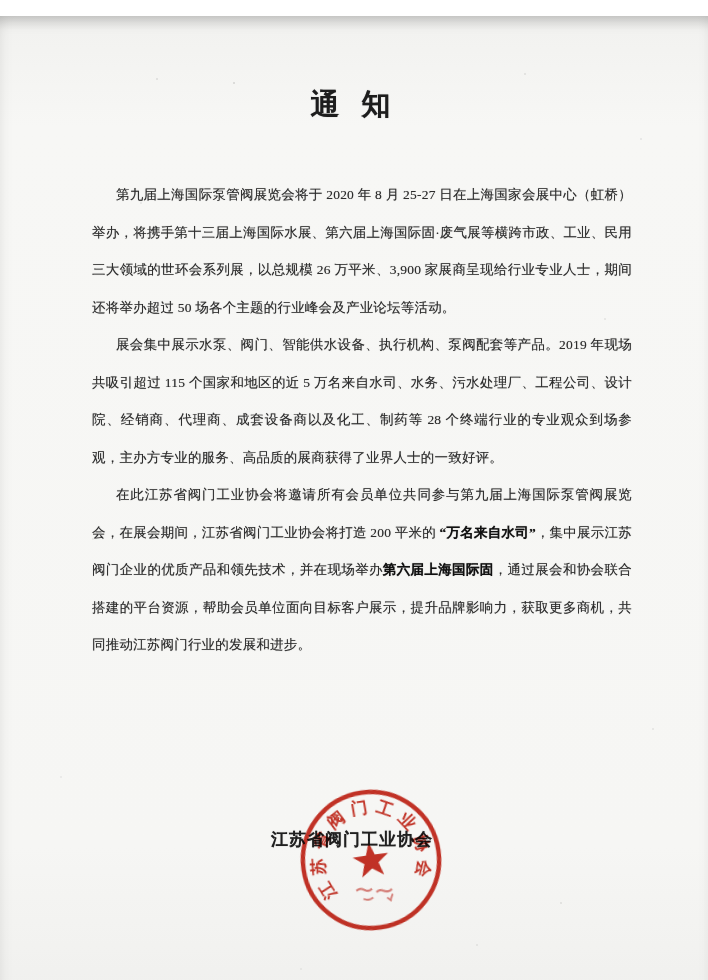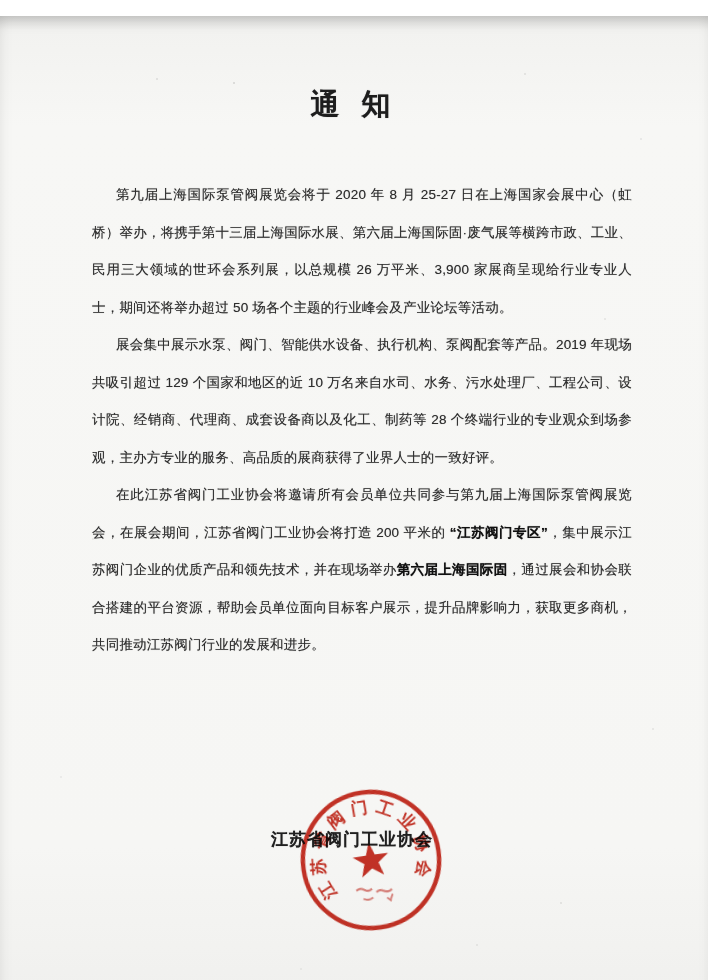--- a/index.html
+++ b/index.html
@@ -47,20 +47,21 @@
   }
   .para{
     margin:0;
     text-indent:24px;
     text-align:justify;
     font-size:13.5px;
     line-height:37.5px;
     letter-spacing:.2px;
     color:#2d2d2d;
     text-shadow:0 0 .7px rgba(40,40,40,.5);
+    font-family:Liberation Serif, serif;
   }
   .seg.bold{font-weight:700;color:#101010;text-shadow:0 0 .8px rgba(0,0,0,.6);}
   .signature{
     position:absolute;
     left:271px;top:812px;
     z-index:1;
     font-size:17px;
     font-weight:600;
     letter-spacing:1px;
     color:#1f1f1f;
@@ -91,22 +92,22 @@
 </head>
 <body>
 
 <div class="page">
   <div class="speckles"></div>
 
   <h1 class="title">通 知</h1>
 
   <div class="doc-body">
       <p class="para"><span class="seg">第九届上海国际泵管阀展览会将于 2020 年 8 月 25-27 日在上海国家会展中心（虹桥）举办，将携手第十三届上海国际水展、第六届上海国际固·废气展等横跨市政、工业、民用三大领域的世环会系列展，以总规模 26 万平米、3,900 家展商呈现给行业专业人士，期间还将举办超过 50 场各个主题的行业峰会及产业论坛等活动。</span></p>
-      <p class="para"><span class="seg">展会集中展示水泵、阀门、智能供水设备、执行机构、泵阀配套等产品。2019 年现场共吸引超过 129 个国家和地区的近 10 万名来自水司、水务、污水处理厂、工程公司、设计院、经销商、代理商、成套设备商以及化工、制药等 28 个终端行业的专业观众到场参观，主办方专业的服务、高品质的展商获得了业界人士的一致好评。</span></p>
-      <p class="para"><span class="seg">在此江苏省阀门工业协会将邀请所有会员单位共同参与第九届上海国际泵管阀展览会，在展会期间，江苏省阀门工业协会将打造 200 平米的 </span><span class="seg bold">“江苏阀门专区”</span><span class="seg">，集中展示江苏阀门企业的优质产品和领先技术，并在现场举办</span><span class="seg bold">第六届上海国际固</span><span class="seg">，通过展会和协会联合搭建的平台资源，帮助会员单位面向目标客户展示，提升品牌影响力，获取更多商机，共同推动江苏阀门行业的发展和进步。</span></p>
+      <p class="para"><span class="seg">展会集中展示水泵、阀门、智能供水设备、执行机构、泵阀配套等产品。2019 年现场共吸引超过 115 个国家和地区的近 5 万名来自水司、水务、污水处理厂、工程公司、设计院、经销商、代理商、成套设备商以及化工、制药等 28 个终端行业的专业观众到场参观，主办方专业的服务、高品质的展商获得了业界人士的一致好评。</span></p>
+      <p class="para"><span class="seg">在此江苏省阀门工业协会将邀请所有会员单位共同参与第九届上海国际泵管阀展览会，在展会期间，江苏省阀门工业协会将打造 200 平米的 </span><span class="seg bold">“万名来自水司”</span><span class="seg">，集中展示江苏阀门企业的优质产品和领先技术，并在现场举办</span><span class="seg bold">第六届上海国际固</span><span class="seg">，通过展会和协会联合搭建的平台资源，帮助会员单位面向目标客户展示，提升品牌影响力，获取更多商机，共同推动江苏阀门行业的发展和进步。</span></p>
     </div>
 
   <div class="signature">江苏省阀门工业协会</div>
 
   <div class="seal">
     <svg width="148" height="148" viewBox="0 0 150 150">
       <circle class="ring" cx="75" cy="75" r="69" fill="none" stroke-width="4.5"></circle>
       <path id="ringPath" d="M 41.1 108.9 A 48 48 0 1 1 108.9 108.9" fill="none"></path>
       <text class="ring-text">
         <textPath href="#ringPath" startOffset="6">江苏省阀门工业协会</textPath>

